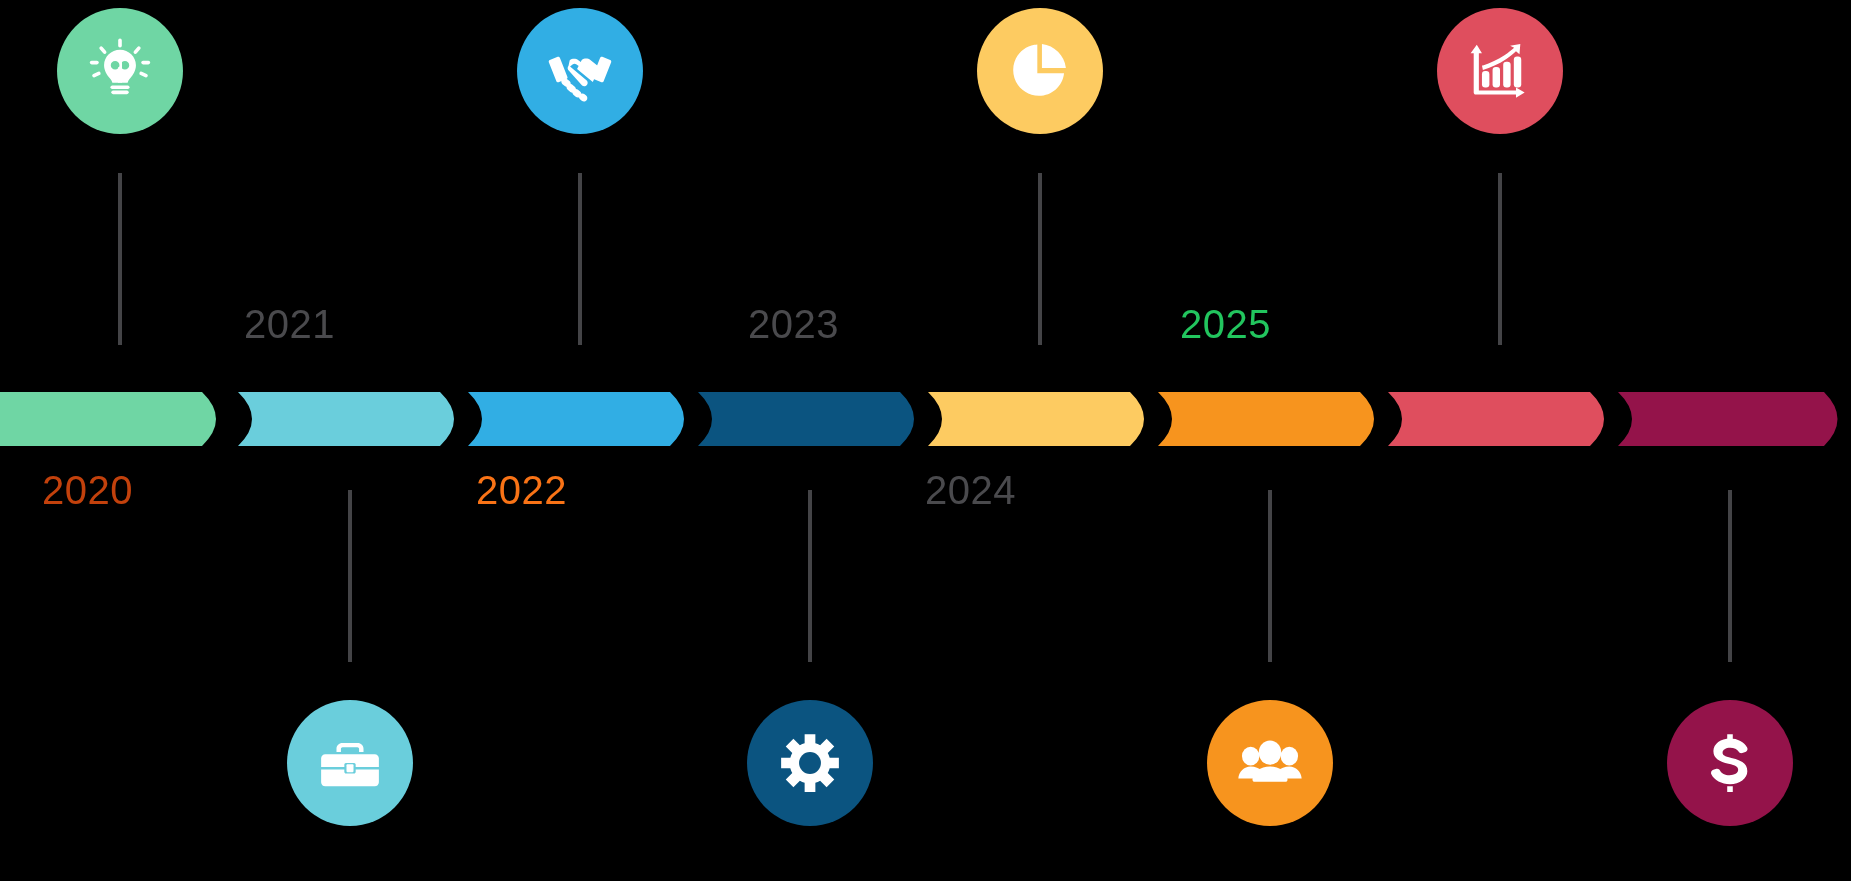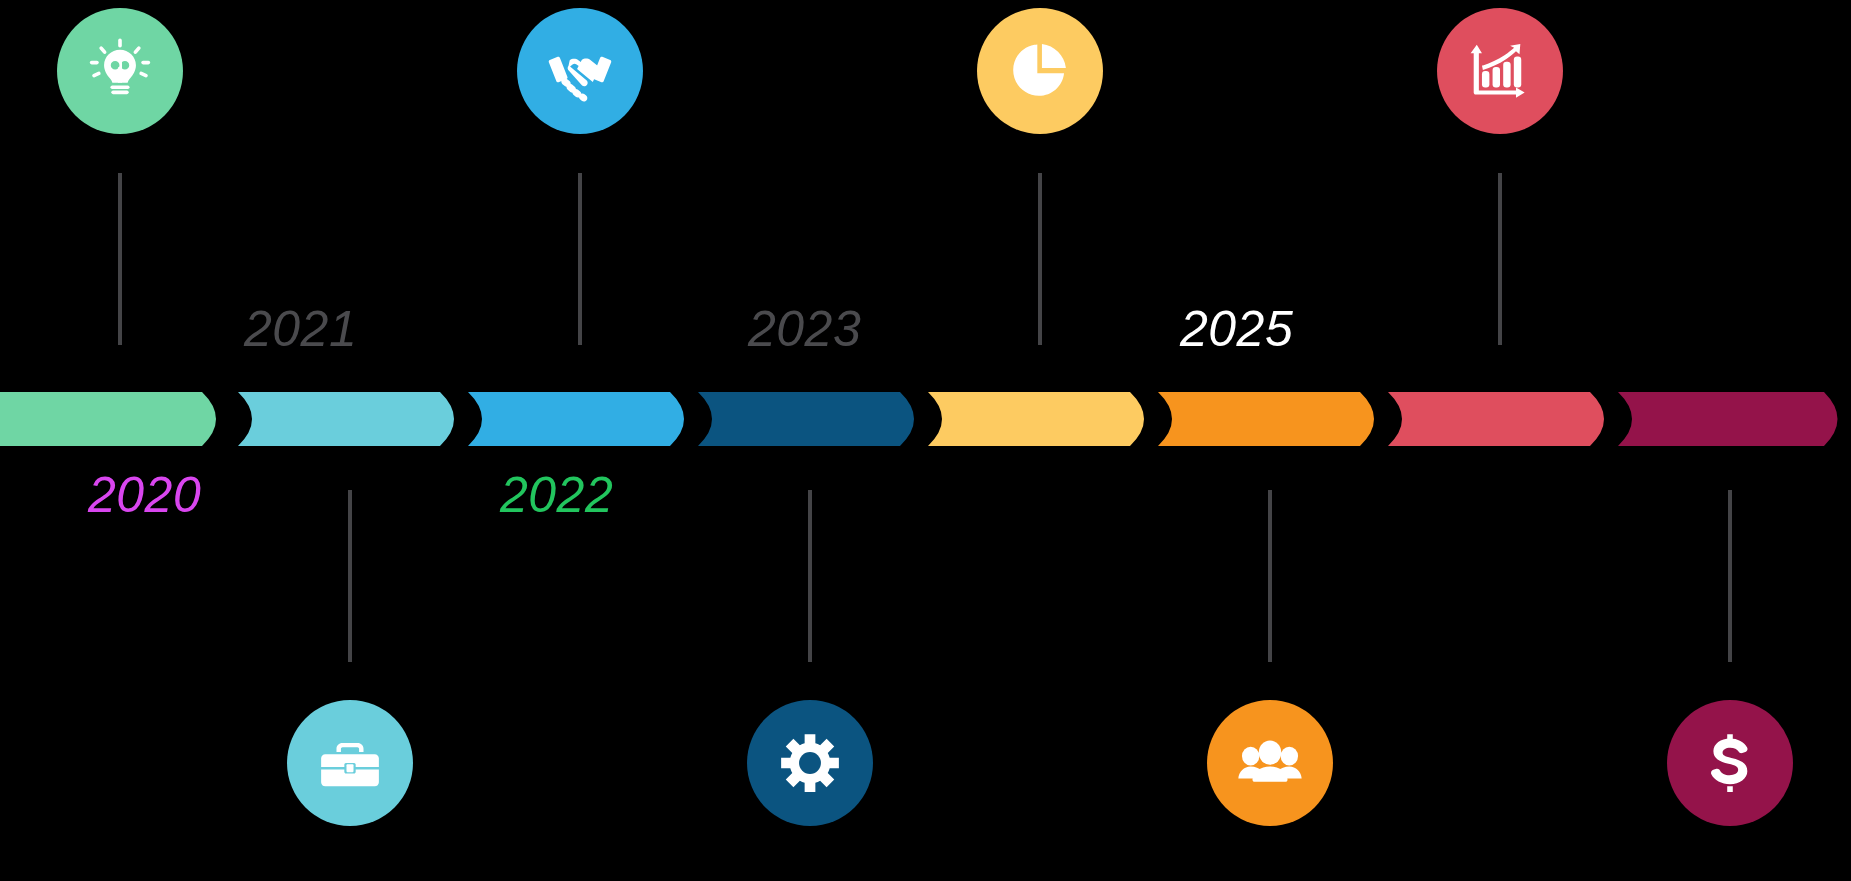--- a/index.html
+++ b/index.html
@@ -62,27 +62,26 @@
   }
   .node.top    { top: 8px; }
   .node.bottom { top: 700px; }
 
   .node svg { display: block; }
 
   
   .year {
     position: absolute;
     color: #4a4a4d;
-    font-size: 50px;
+    font-size: 40px;
     font-weight: 300;
     letter-spacing: 0.5px;
     white-space: nowrap;
     font-family: "Liberation Sans", "DejaVu Sans", sans-serif;
     line-height: 1;
-    font-style: italic;
   }
   .year.above { top: 304px; }
   .year.below { top: 470px; }
 </style>
 </head>
 <body>
 
 <div id="timeline-root">
 
   <div id="timeline-bar">
@@ -138,25 +137,26 @@
 
   <div class="stem up" style="left: 118px; background: rgb(68, 68, 71);"></div>
   <div class="stem down" style="left: 348px; background: rgb(68, 68, 71);"></div>
   <div class="stem up" style="left: 578px; background: rgb(68, 68, 71);"></div>
   <div class="stem down" style="left: 808px; background: rgb(68, 68, 71);"></div>
   <div class="stem up" style="left: 1038px; background: rgb(68, 68, 71);"></div>
   <div class="stem down" style="left: 1268px; background: rgb(68, 68, 71);"></div>
   <div class="stem up" style="left: 1498px; background: rgb(68, 68, 71);"></div>
   <div class="stem down" style="left: 1728px; background: rgb(68, 68, 71);"></div>
 
-  <div class="year below" style="left: 42px; color: #d946ef; margin-left: 46px;">2020</div>
+  <div class="year below" style="left: 42px; color: #c2410c;">2020</div>
   <div class="year above" style="left: 244px; color: rgb(74, 74, 77);">2021</div>
-  <div class="year below" style="left: 500px; color: #22c55e;">2022</div>
+  <div class="year below" style="left: 476px; color: #f97316;">2022</div>
   <div class="year above" style="left: 748px; color: rgb(74, 74, 77);">2023</div>
-  <div class="year above" style="left: 1180px; color: #ffffff;">2025</div>
+  <div class="year below" style="left: 925px; color: rgb(74, 74, 77);">2024</div>
+  <div class="year above" style="left: 1180px; color: #22c55e;">2025</div>
 
   <div class="node top" style="left:57px; background:#6FD6A4;">
     <span>
       <svg width="68" height="68" viewBox="0 0 64 64" fill="#ffffff">
         <path d="M32 12c-8.3 0-15 6.5-15 14.6 0 5.2 2.7 9 5.2 12 1.5 1.8 2.4 3.2 2.6 4.4h14.4c.2-1.2 1.1-2.6 2.6-4.4 2.5-3 5.2-6.8 5.2-12C47 18.5 40.3 12 32 12zm-4.6 10.6c2.3 0 4.1 1.8 4.1 4s-1.8 4-4.1 4-4.1-1.8-4.1-4 1.8-4 4.1-4zm9.2 0c2.3 0 4.1 1.8 4.1 4s-1.8 4-4.1 4c-1 0-2-.4-2.7-1v-6c.7-.6 1.7-1 2.7-1z"></path>
         <path d="M30.4 28.2h1.2v15h-1.2zM32.4 28.2h1.2v15h-1.2z"></path>
         <rect x="23" y="45.6" width="18" height="3.4" rx="1.7"></rect>
         <rect x="23.8" y="50.4" width="16.4" height="3.4" rx="1.7"></rect>
         <rect x="30.3" y="1.5" width="3.4" height="8.4" rx="1.7"></rect>
         <rect x="14.2" y="8.2" width="3.4" height="8.4" rx="1.7" transform="rotate(-41 15.9 12.4)"></rect>

